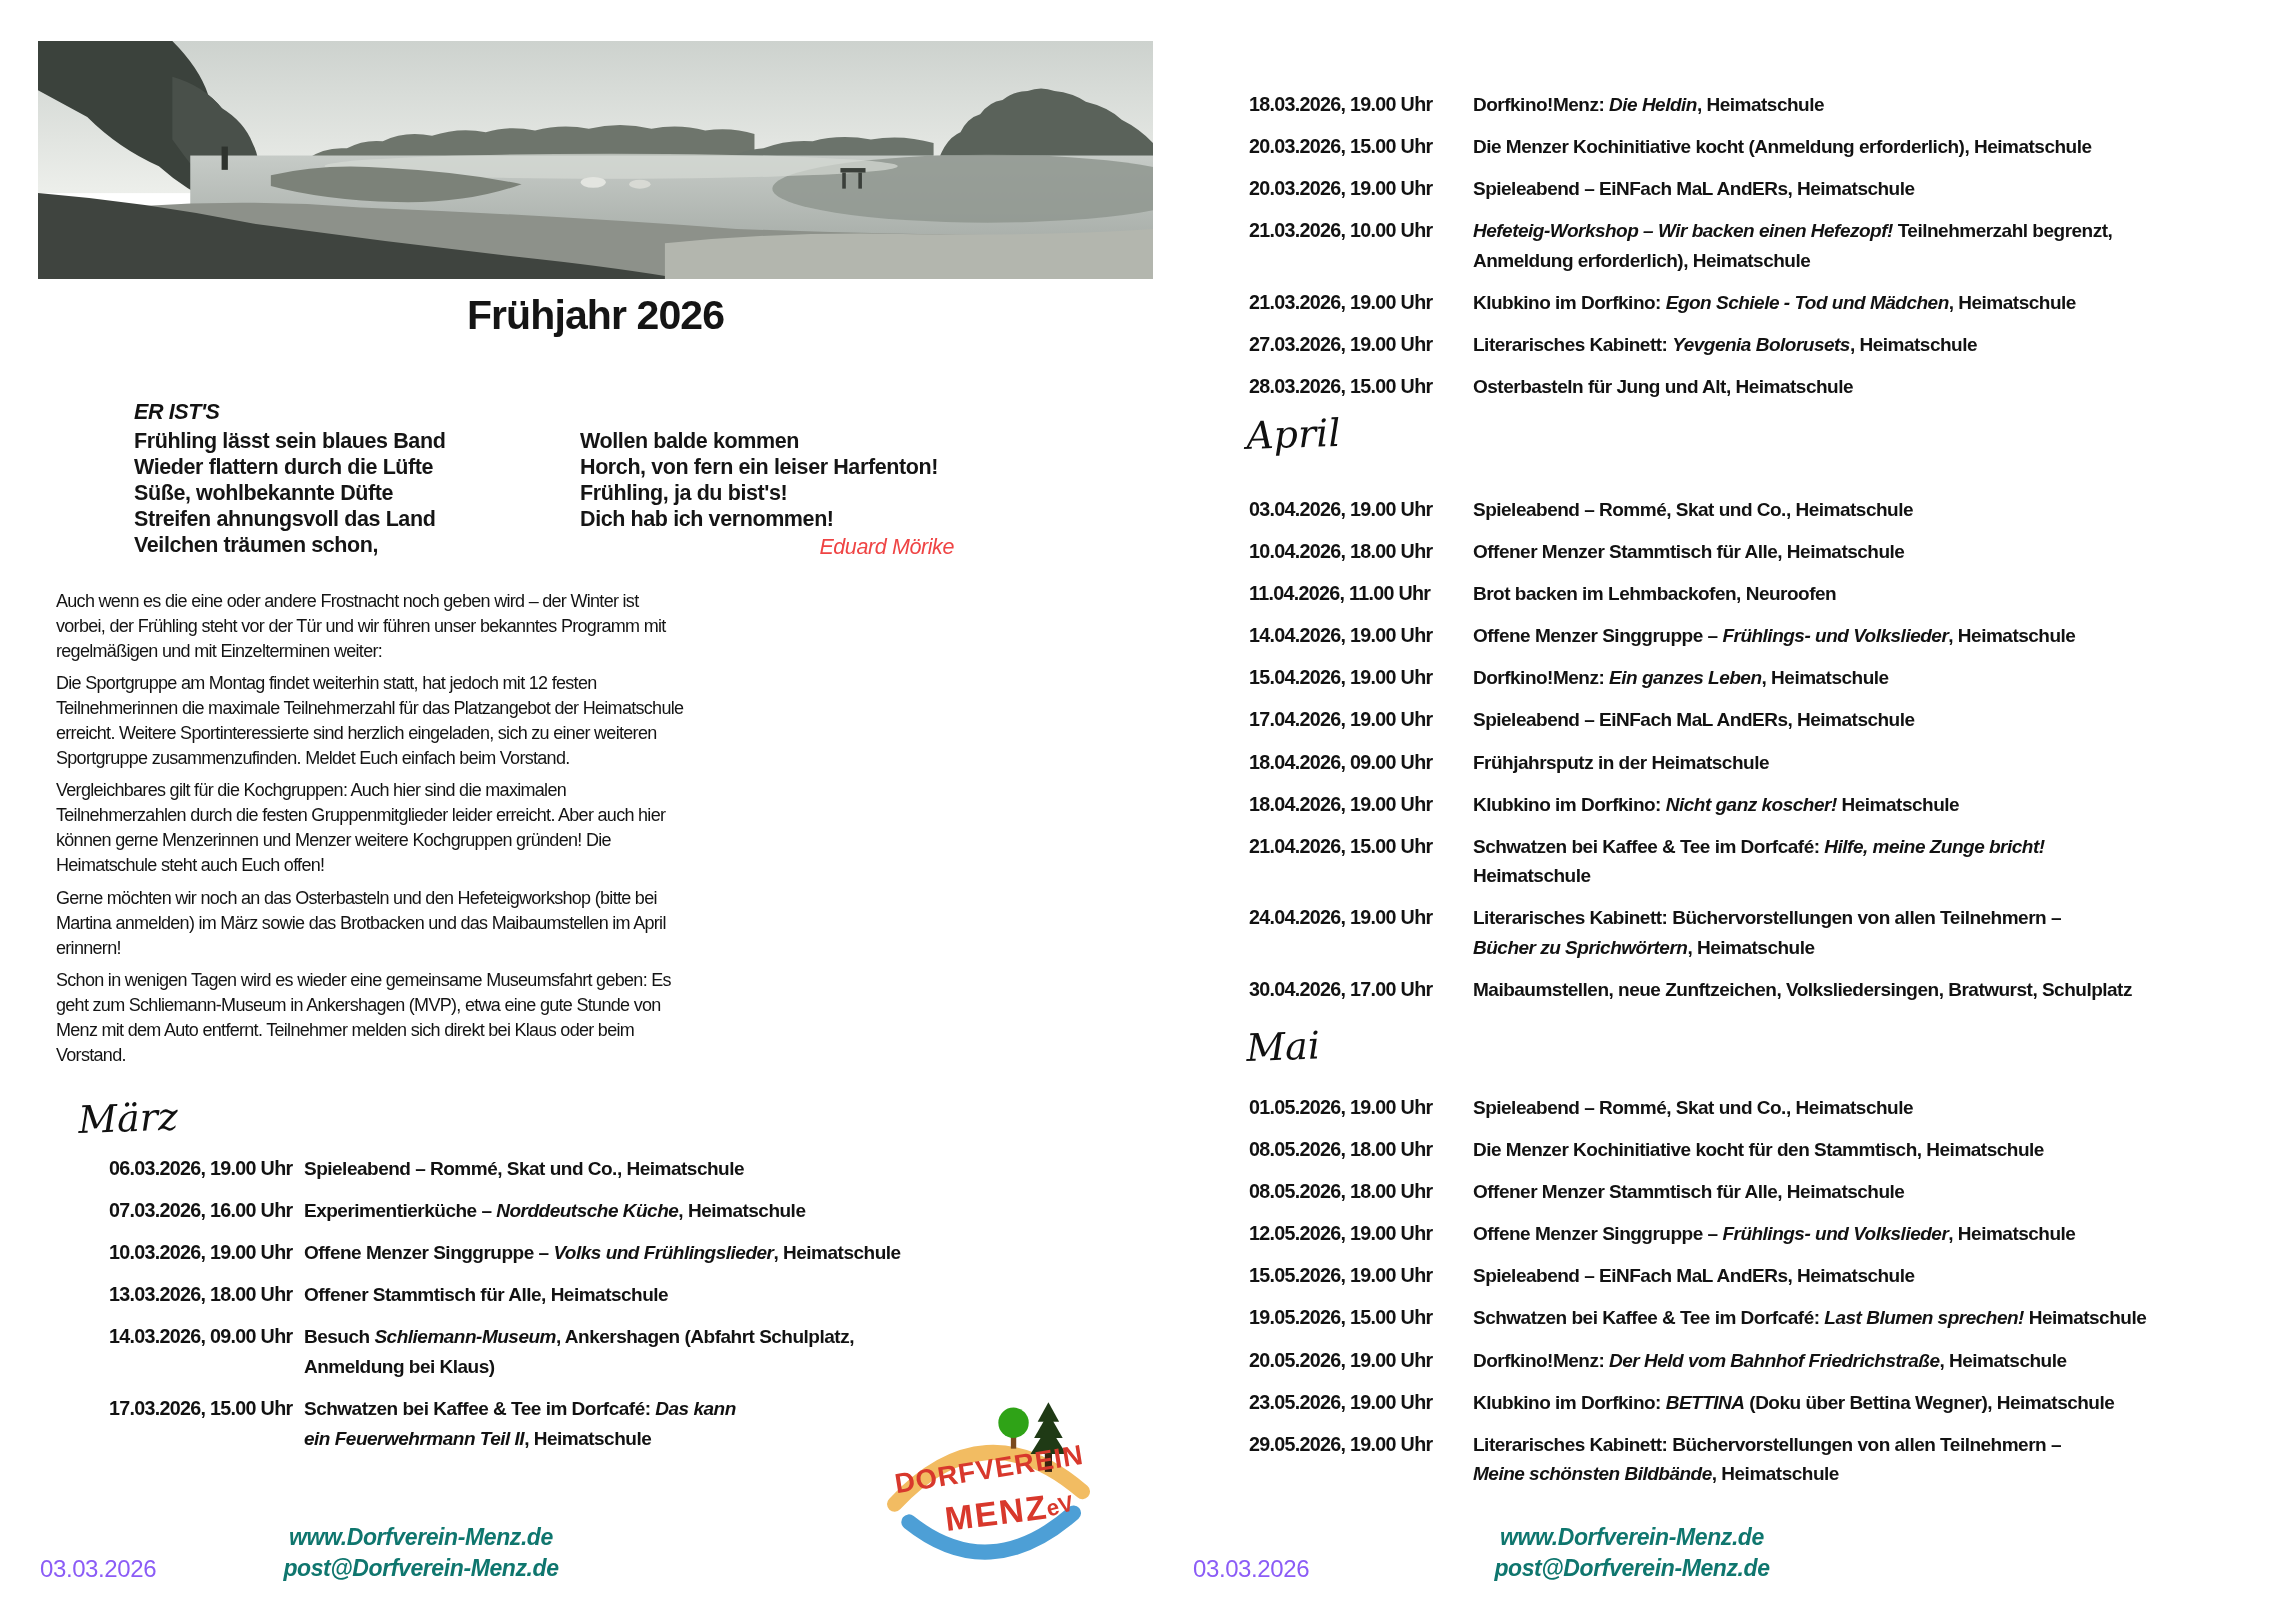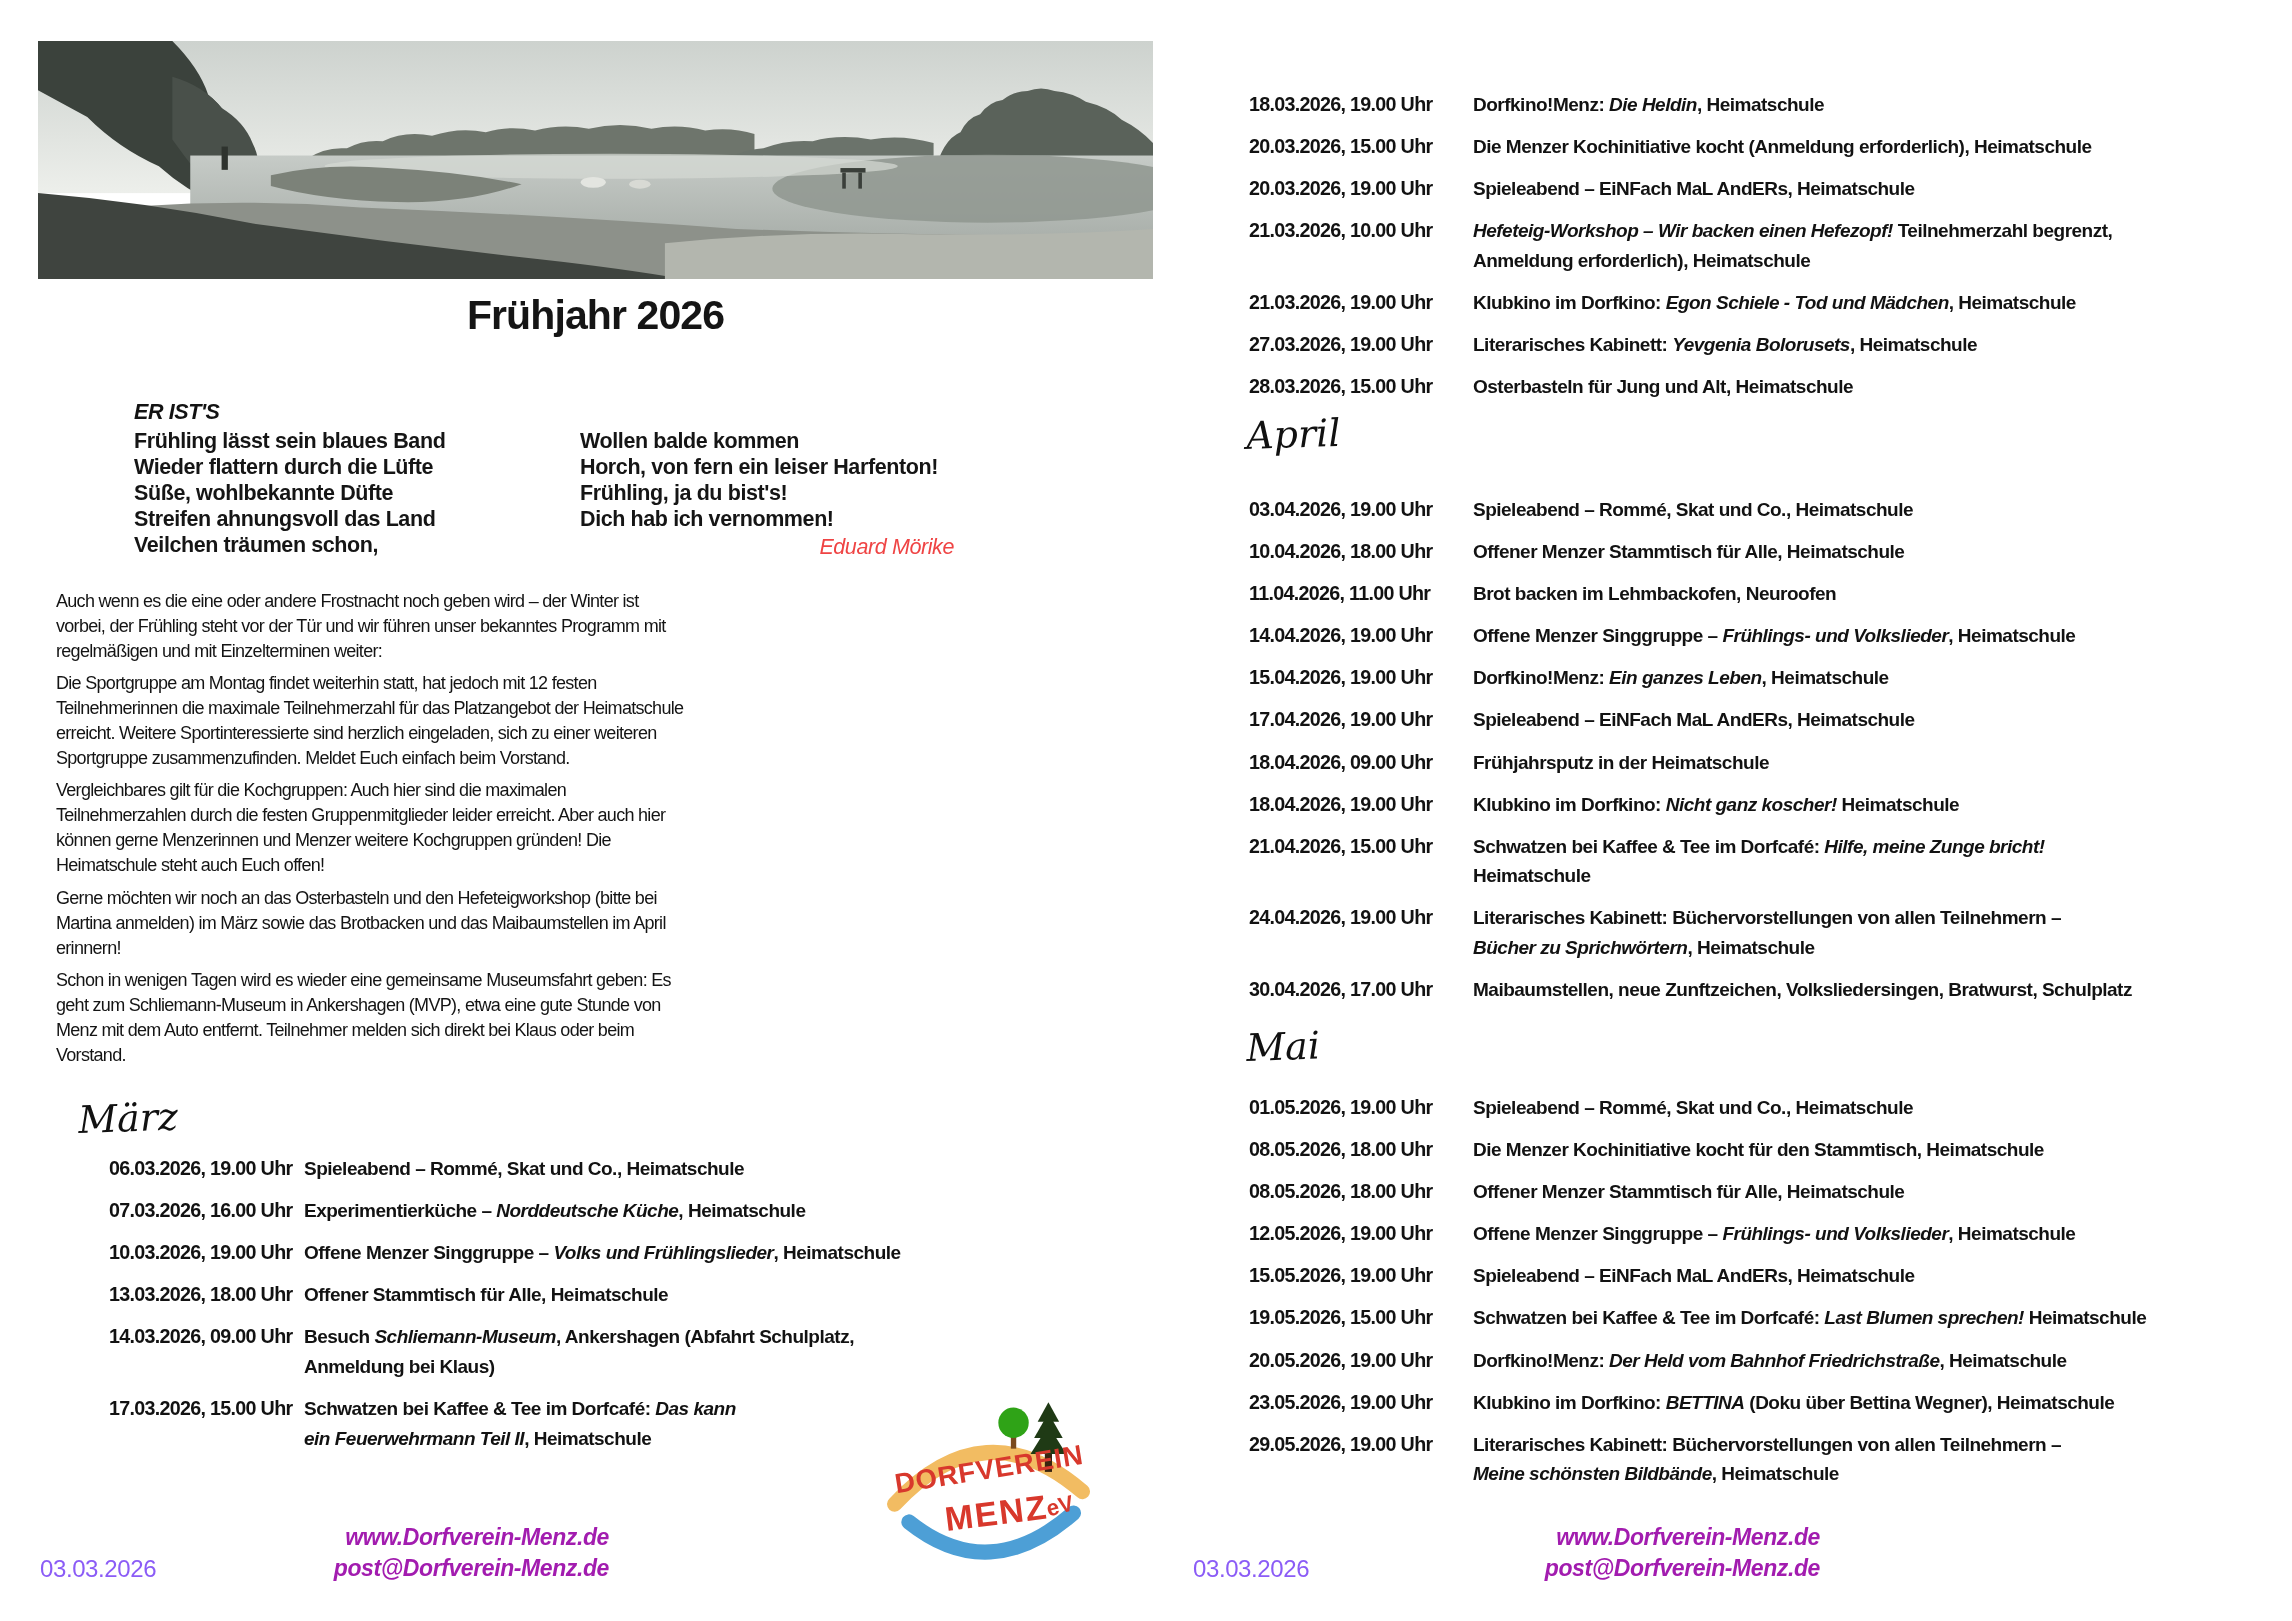--- a/index.html
+++ b/index.html
@@ -47,22 +47,22 @@
           letter-spacing:-0.5px;}
   .ev-left .evdesc{max-width:672px;}
   .ev-march2 .evdesc,.ev-april .evdesc,.ev-mai .evdesc{max-width:788px;}
   .evdesc em{font-style:italic;}
 
   
   .footer-date{position:absolute;top:1555px;font-size:24px;letter-spacing:-0.4px;
                color:#8b5cf6;font-weight:normal;}
   .fd-left{left:40px;}
   .fd-right{left:1193px;}
-  .footer-contact{position:absolute;top:1522px;width:376px;text-align:right;
-                  font-size:23px;font-weight:bold;font-style:italic;color:#a21caf;
+  .footer-contact{position:absolute;top:1522px;width:376px;text-align:center;
+                  font-size:23px;font-weight:bold;font-style:italic;color:#0f766e;
                   letter-spacing:-0.4px;line-height:31px;}
   .fc-left{left:233px;}
   .fc-right{left:1444px;}
 
   
   .logo{position:absolute;left:882px;top:1395px;width:213px;height:186px;}
 </style>
 </head>
 <body>
 

